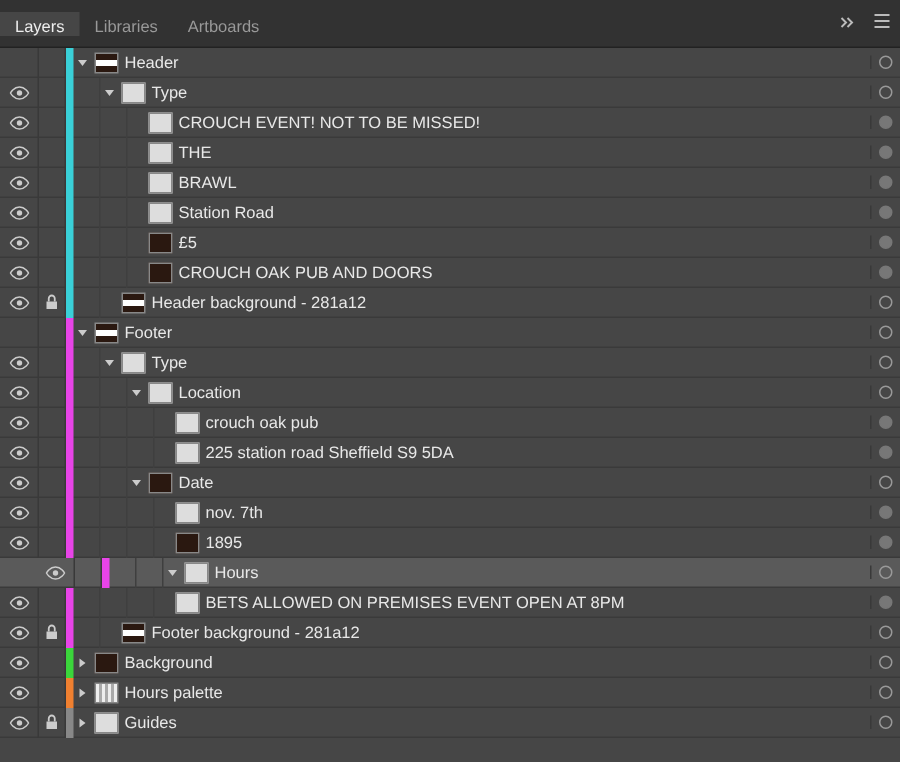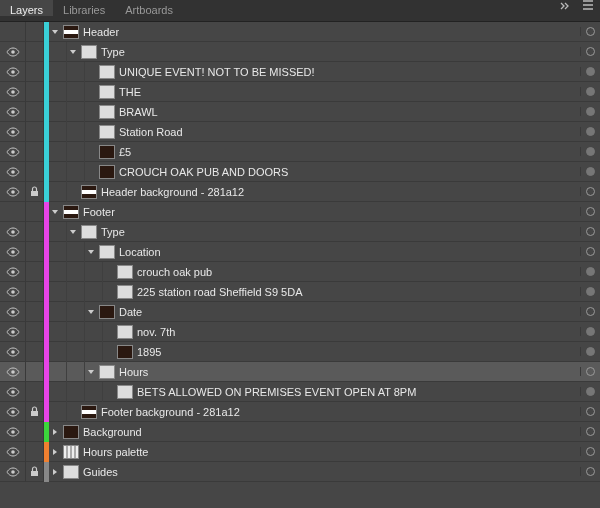--- a/index.html
+++ b/index.html
@@ -1,17 +1,17 @@
 <!DOCTYPE html>
 <html><head>
 <meta charset="utf-8">
 <style>
   * { margin:0; padding:0; box-sizing:border-box; }
   body { background:#323232; font-family:"Segoe UI",Tahoma,sans-serif; font-size:11px; color:#e8e8e8; overflow:hidden; width:600px; height:508px; }
-  .tabs { background:#323232; height:22px; display:flex; align-items:flex-start; border-bottom:1px solid #222; }
+  .tabs { background:#323232; height:32px; display:flex; align-items:center; border-bottom:1px solid #222; }
   .tab { padding:4px 10px 0 10px; color:#999; cursor:pointer; }
   .tab.active { background:#464646; color:#eee; }
   .tab-menu { margin-left:auto; display:flex; align-items:center; padding:0 6px; color:#bbb; gap:6px; }
   .panel { background:#464646; height:486px; overflow:auto; }
   .row { display:flex; align-items:center; height:20px; border-bottom:1px solid #3a3a3a; position:relative;justify-content:center; }
   .vis { width:26px; height:20px; display:flex; align-items:center; justify-content:center; border-right:1px solid #393939; }
   .vis svg { width:14px; height:10px; }
   .lockcol { width:18px; height:20px; display:flex; align-items:center; justify-content:center; border-right:1px solid #393939; }
   .lockcol svg { width:9px; height:11px; }
   .swatch { width:5px; height:20px; flex-shrink:0; }
@@ -20,21 +20,21 @@
   .tw { width:12px; display:flex; align-items:center; justify-content:center; cursor:pointer; }
   .tw svg { width:8px; height:8px; }
   .thumb { width:16px; height:14px; background:#ddd; border:1px solid #888; margin:0 4px 0 2px; flex-shrink:0; display:flex; align-items:center; justify-content:center; font-size:6px; color:#333; overflow:hidden; }
   .thumb.dark { background:#2a1810; }
   .thumb.striped { background:repeating-linear-gradient(90deg,#eee 0 2px,#aaa 2px 4px); }
   .thumb.lines { background:linear-gradient(#2a1810 35%,#fff 35% 65%,#2a1810 65%); }
   .label { flex:1; white-space:nowrap; overflow:hidden; }
   .sel { width:20px; display:flex; align-items:center; justify-content:center; border-left:1px solid #393939; }
   .sel .ring { width:9px; height:9px; border:1px solid #999; border-radius:50%; }
   .sel .ring.filled { background:#777; border-color:#777; }
-  .row.hl { background:#5a5a5a; }
+  .row.hl { background:#5a5a5a;padding-left:24px; }
 </style>
 </head>
 <body>
 
 <div class="tabs">
   <div class="tab active">Layers</div>
   <div class="tab">Libraries</div>
   <div class="tab">Artboards</div>
   <div class="tab-menu">
     <span>
@@ -98,21 +98,21 @@
         </svg>
       </div>
       <div class="lockcol"></div>
       <div class="swatch" style="background: rgb(58, 208, 216);"></div>
       <div class="depth">
         <div class="dcell"></div>
         <div class="dcell"></div>
       </div>
       <div class="tw"></div>
       <div class="thumb "></div>
-      <div class="label">UNIQUE EVENT! NOT TO BE MISSED!</div>
+      <div class="label">CROUCH EVENT! NOT TO BE MISSED!</div>
       <div class="sel">
         <div class="ring filled"></div>
       </div>
     </div>
     <div class="row">
       <div class="vis">
         <svg viewBox="0 0 14 10">
           <path d="M7 1C3 1 1 5 1 5s2 4 6 4 6-4 6-4-2-4-6-4z" fill="none" stroke="#ccc" stroke-width="1"></path>
           <circle cx="7" cy="5" r="1.8" fill="#ccc"></circle>
         </svg>

